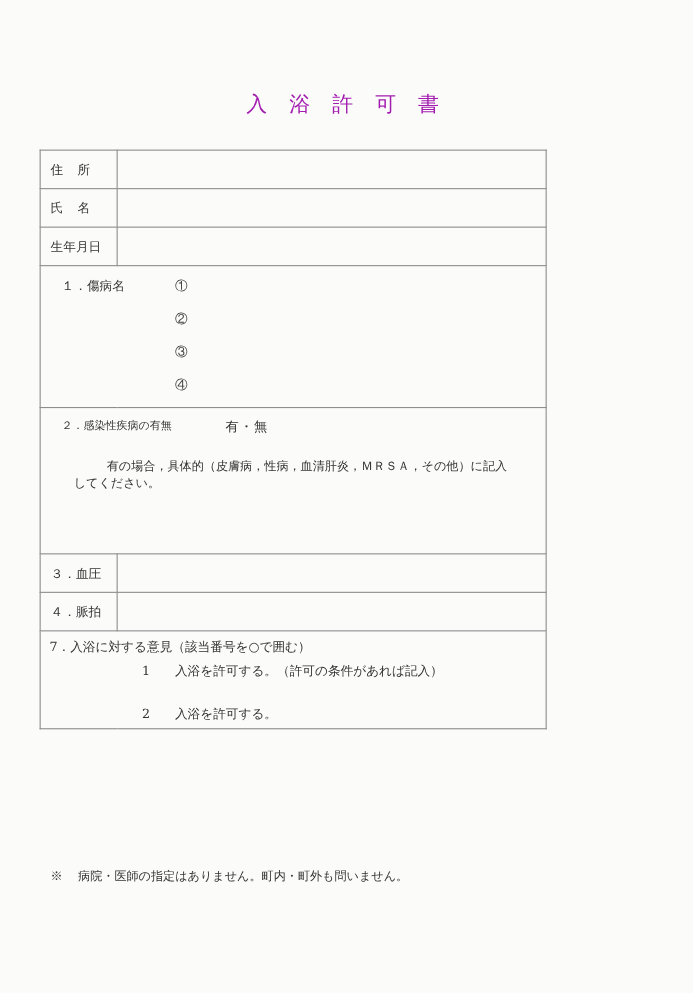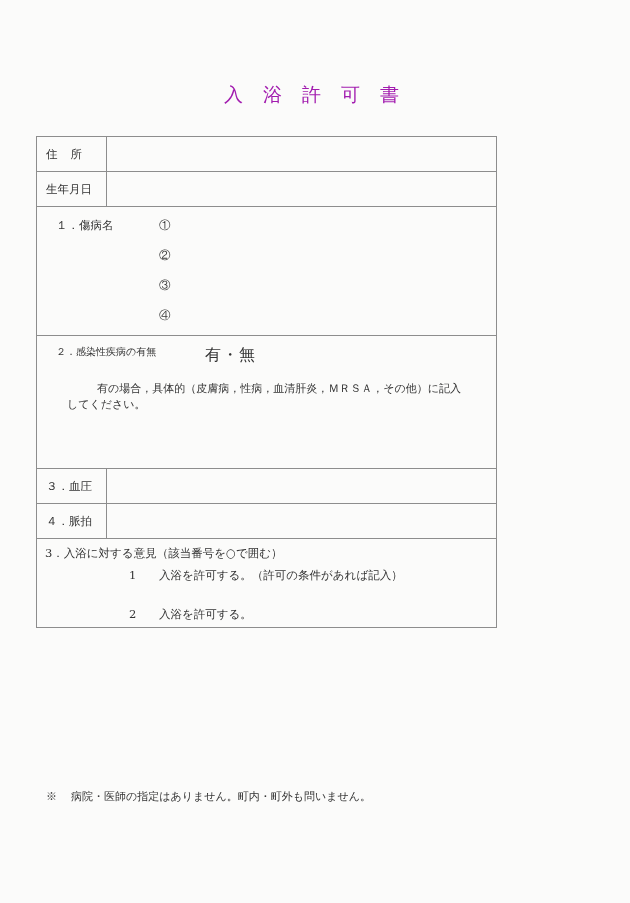--- a/index.html
+++ b/index.html
@@ -97,21 +97,21 @@
     position: absolute;
     left: 19px;
     top: 9px;
     font-size: 10px;
     white-space: nowrap;
   }
   .infect-yn {
     position: absolute;
     left: 168px;
     top: 9px;
-    font-size: 16px;
+    font-size: 12px;
     letter-spacing: 1px;
   }
   .infect-detail {
     position: absolute;
     left: 30px;
     top: 45px;
     font-size: 11px;
     line-height: 16px;
     width: 500px;
   }
@@ -197,20 +197,26 @@
   <table class="form-table">
     <tbody>
 
       <tr>
         <td class="lbl-cell row-blank">
           <span class="lbl-spread sp2"><span>住</span><span>所</span></span>
         </td>
         <td class="cell-pad"></td>
       </tr>
 
+      <tr>
+        <td class="lbl-cell row-blank">
+          <span class="lbl-spread sp2"><span>氏</span><span>名</span></span>
+        </td>
+        <td class="cell-pad"></td>
+      </tr>
 
       <tr>
         <td class="lbl-cell row-blank">
           <span class="lbl-spread">生年月日</span>
         </td>
         <td class="cell-pad"></td>
       </tr>
 
       <tr>
         <td colspan="2">
@@ -247,21 +253,21 @@
       <tr>
         <td class="lbl-cell row-blank">
           <span class="sec-heading">４．脈拍</span>
         </td>
         <td class="cell-pad"></td>
       </tr>
 
       <tr>
         <td colspan="2">
           <div class="opinion-block">
-            <div class="opinion-head sec-heading">3．入浴に対する意見（該当番号を○で囲む）</div>
+            <div class="opinion-head sec-heading">7．入浴に対する意見（該当番号を○で囲む）</div>
             <div class="opt-num o1">1</div>
             <div class="opt-text o1">入浴を許可する。（許可の条件があれば記入）</div>
             <div class="opt-num o2">2</div>
             <div class="opt-text o2">入浴を許可する。</div>
           </div>
         </td>
       </tr>
 
 
     </tbody>

